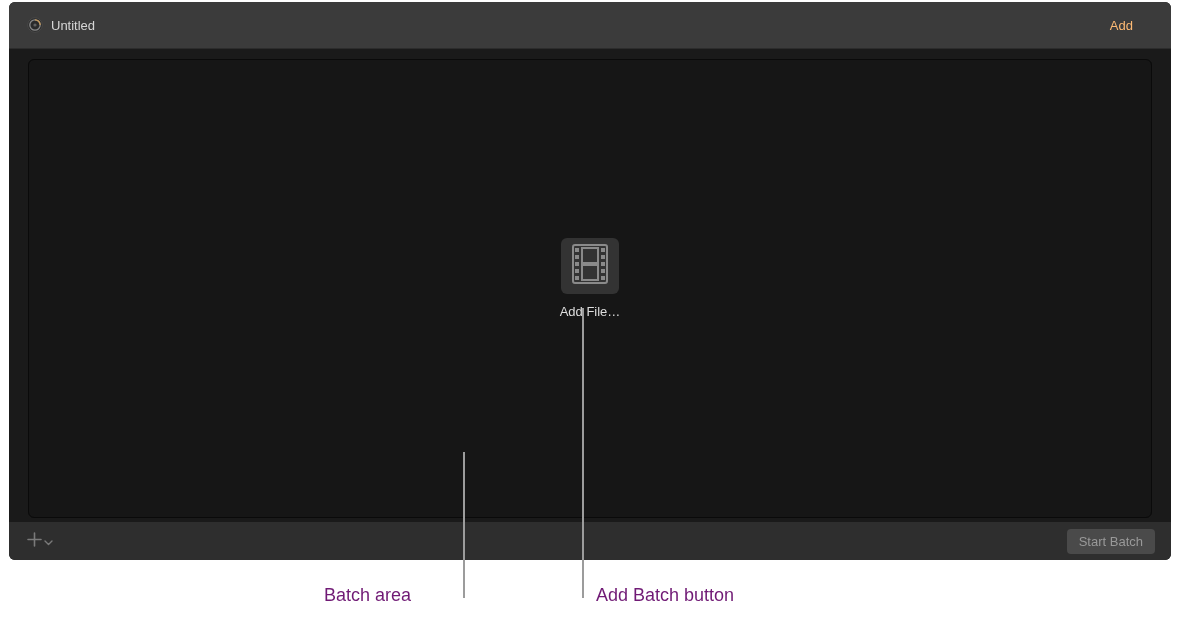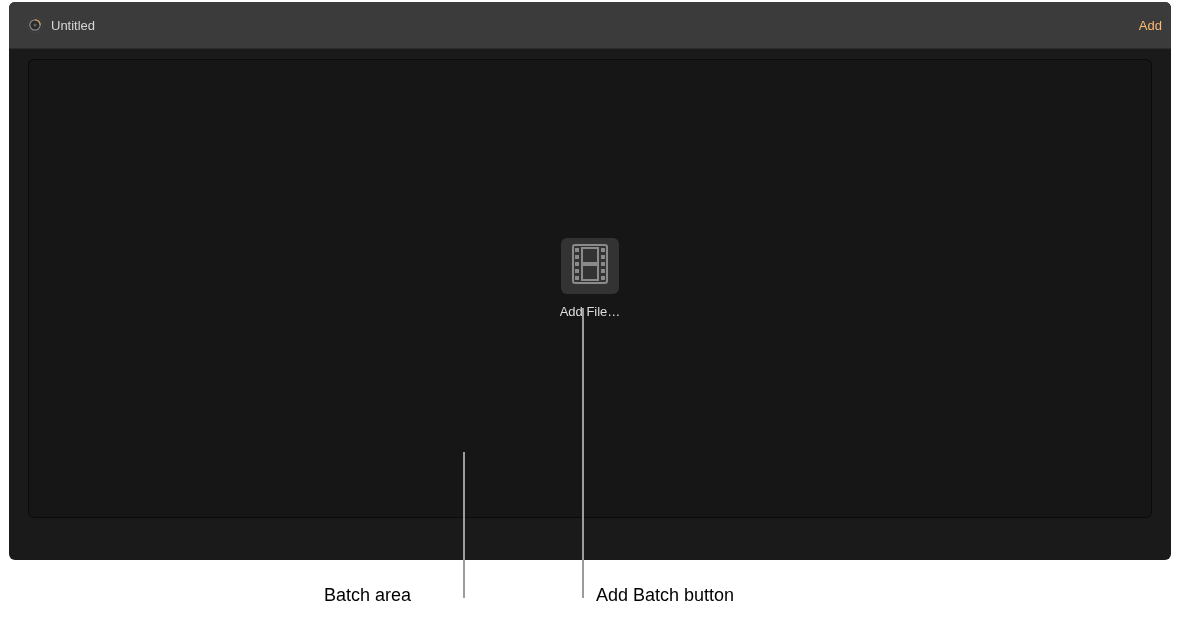--- a/index.html
+++ b/index.html
@@ -22,21 +22,21 @@
       height: 558px;
       background: #1a1a1a;
       border-radius: 6px;
       overflow: hidden;
     }
     .header {
       height: 47px;
       background: #3b3b3b;
       display: flex;
       align-items: center;
-      padding: 0 9px 0 18px;
+      padding: 0 38px 0 18px;
       justify-content: space-between;
       border-bottom: 1px solid #2c2c2c;
     }
     .header-left {
       display: flex;
       align-items: center;
       gap: 8px;
     }
     .app-icon {
       width: 16px;
@@ -115,21 +115,21 @@
       color: #999999;
       border: none;
       padding: 5px 12px;
       border-radius: 4px;
       font-size: 13px;
       cursor: pointer;
     }
     .callout {
       position: absolute;
       font-size: 18px;
-      color: #000000;
+      color: #701a75;
       font-weight: 400;
     }
     .callout-line {
       position: absolute;
       background: #9c9c9c;
       width: 1.5px;
     }
     .callout-batch-area-line {
       left: 463px;
       top: 452px;
@@ -186,19 +186,34 @@
             <rect x="29" y="32" width="4" height="4" fill="#8a8a8a"></rect>
             <rect x="10" y="4" width="16" height="15" fill="none" stroke="#8a8a8a" stroke-width="2"></rect>
             <rect x="10" y="21" width="16" height="15" fill="none" stroke="#8a8a8a" stroke-width="2"></rect>
           </svg>
         </span>
       </div>
       <span class="add-file-label">Add File…</span>
     </div>
   </div>
 
+  <div class="footer">
+    <div class="plus-menu">
+      <span>
+        <svg width="15" height="15" viewBox="0 0 15 15">
+          <path d="M7.5 1 L7.5 14 M1 7.5 L14 7.5" stroke="#7a7a7a" stroke-width="1.6" stroke-linecap="round"></path>
+        </svg>
+      </span>
+      <span>
+        <svg width="9" height="6" viewBox="0 0 9 6">
+          <path d="M1 1 L4.5 4.5 L8 1" stroke="#7a7a7a" stroke-width="1.4" fill="none" stroke-linecap="round" stroke-linejoin="round"></path>
+        </svg>
+      </span>
+    </div>
+    <button class="start-batch-button">Start Batch</button>
+  </div>
 </div>
 
 <div class="callout-line callout-batch-area-line"></div>
 <div class="callout callout-batch-area">Batch area</div>
 
 <div class="callout-line callout-add-file-line"></div>
 <div class="callout callout-add-file">Add Batch button</div>
 
 </body></html>

